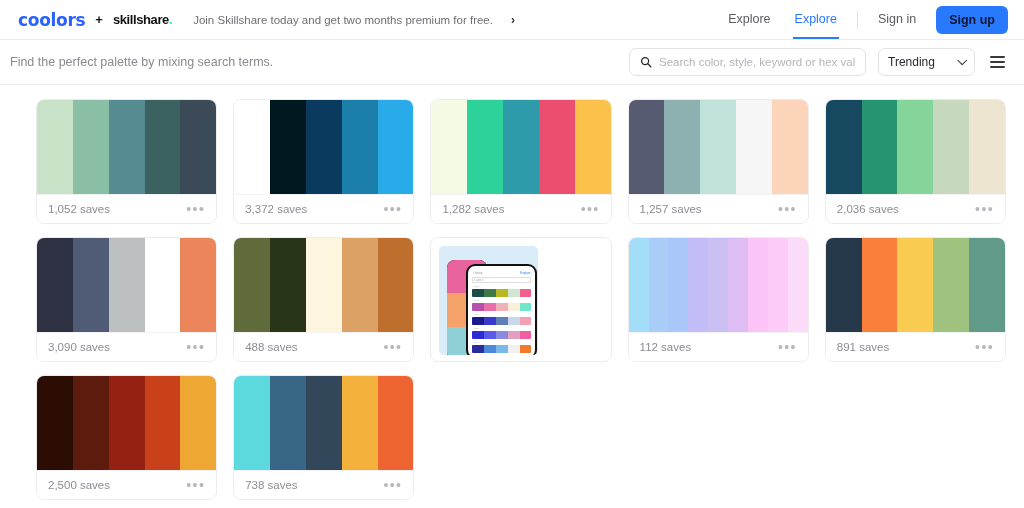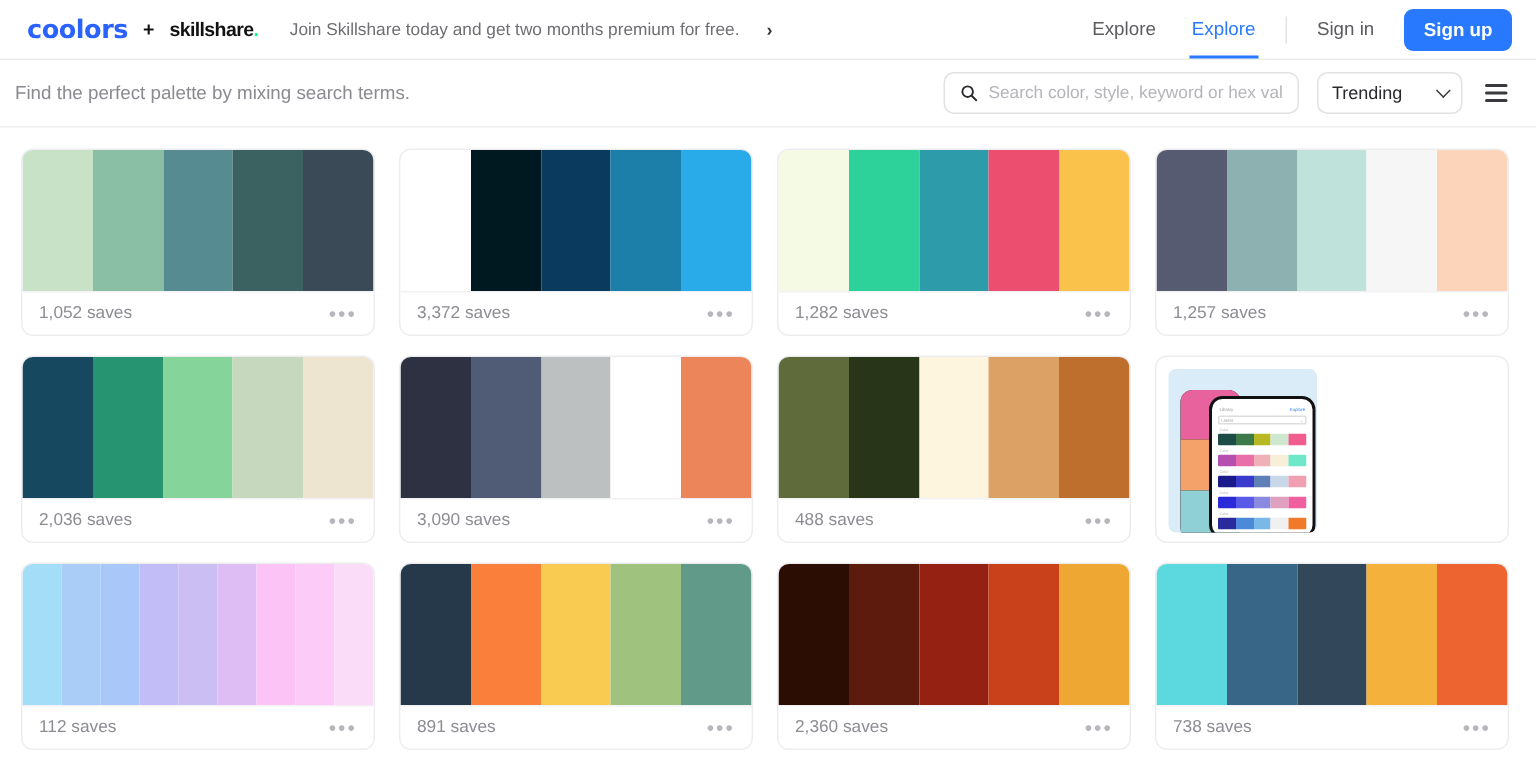--- a/index.html
+++ b/index.html
@@ -49,21 +49,21 @@
     content: ""; position: absolute; left: 10px; right: 10px; bottom: 0;
     height: 2px; background: #2979ff;
   }
   .caret {
     display: inline-block; width: 7px; height: 7px; margin-left: 5px;
     border-right: 1.6px solid #5b5b60; border-bottom: 1.6px solid #5b5b60;
     transform: rotate(45deg) translate(-2px,-2px);
   }
   .divider-v { width: 1px; height: 18px; background: #e3e3e5; margin: 0 8px; }
   .btn-signup {
-    background: #2979ff; color: #ffffff; font-size: 12.5px; font-weight: bold;
+    background: #2979ff; color: #0f172a; font-size: 12.5px; font-weight: bold;
     border: none; border-radius: 6px; padding: 7px 13px; cursor: pointer;
     margin-left: 8px; font-family: "Liberation Sans", sans-serif;
   }
 
   
   .subbar {
     height: 45px; display: flex; align-items: center;
     padding: 0 16px 0 10px; border-bottom: 1px solid #ececec; background: #fff;
   }
   .subtitle { font-size: 12.5px; color: #8a8a90; }
@@ -88,23 +88,23 @@
   }
   .sort-caret {
     width: 7px; height: 7px; border-right: 1.6px solid #3a3a3e;
     border-bottom: 1.6px solid #3a3a3e; transform: rotate(45deg) translate(-1px,-2px);
   }
   .hamburger { display: flex; flex-direction: column; gap: 3px; cursor: pointer; padding: 3px; }
   .hamburger span { display: block; width: 15px; height: 1.7px; background: #3a3a3e; border-radius: 1px; }
 
   
   .grid {
-    padding: 14px 18px 0 14px;
+    padding: 14px 18px 0 36px;
     display: grid;
-    grid-template-columns: repeat(4, 1fr);
+    grid-template-columns: repeat(5, 1fr);
     gap: 13px 16px;
   }
   .card {
     border: 1px solid #ededf0;
     border-radius: 8px;
     overflow: hidden;
     background: #fff;
     height: 125px;
     display: flex;
     flex-direction: column;
@@ -404,21 +404,21 @@
 
   <div class="card">
     <div class="swatches">
         <i style="background: rgb(43, 13, 4);"></i>
         <i style="background: rgb(92, 27, 12);"></i>
         <i style="background: rgb(149, 33, 19);"></i>
         <i style="background: rgb(200, 65, 27);"></i>
         <i style="background: rgb(239, 167, 52);"></i>
       </div>
     <div class="card-foot">
-      <span class="saves">2,360 saves</span>
+      <span class="saves">2,500 saves</span>
       <span class="dots">•••</span>
     </div>
   </div>
 
   <div class="card">
     <div class="swatches">
         <i style="background: rgb(91, 217, 222);"></i>
         <i style="background: rgb(55, 102, 135);"></i>
         <i style="background: rgb(50, 71, 90);"></i>
         <i style="background: rgb(244, 177, 60);"></i>

